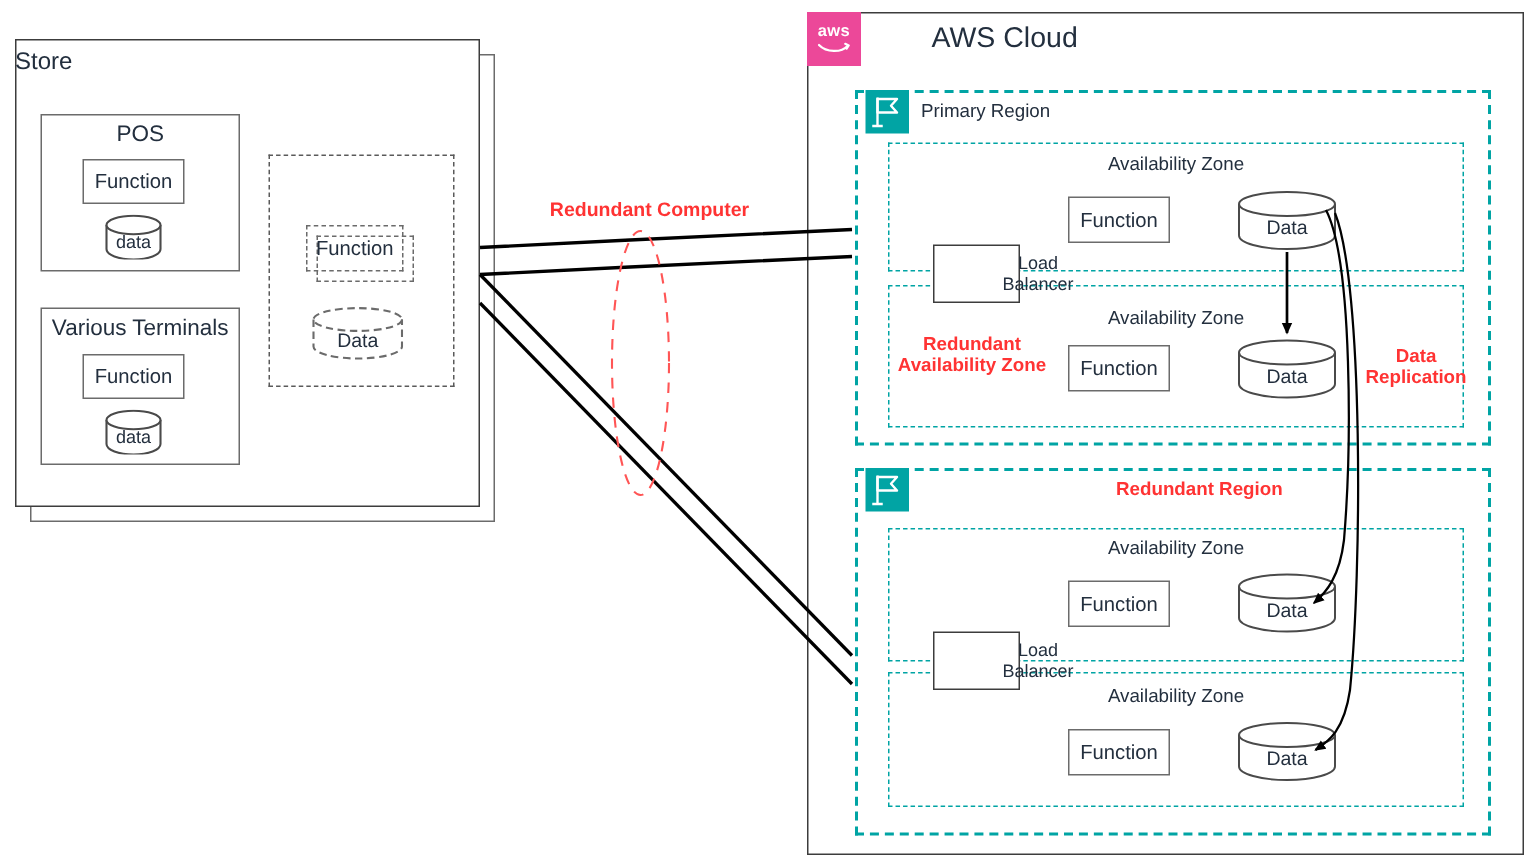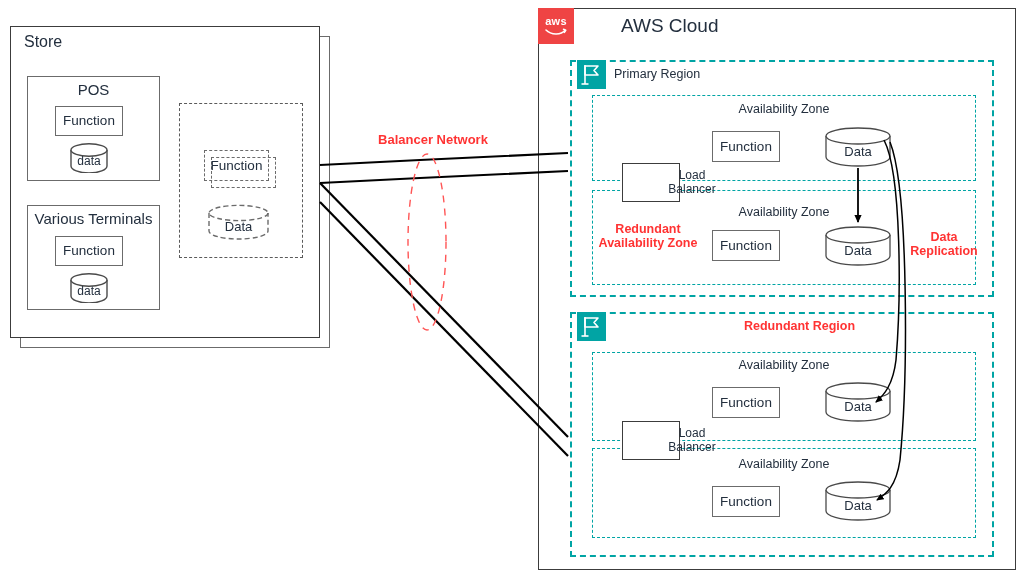--- a/index.html
+++ b/index.html
@@ -31,21 +31,21 @@
   .t-group{font-size:15px;}
   .t-item{font-size:13.5px;}
   .t-small{font-size:12px;margin-left:41px;}
   .t-az{font-size:12.5px;}
   .t-region{font-size:12.5px;}
   .t-cloud{font-size:19px;}
   .t-red{color:#FF3333;font-size:12.5px;font-weight:600;}
   .t-red-net{color:#FF3333;font-size:13px;font-weight:600;}
 
   .aws-logo{
-    position:absolute;background:#ef4444;display:flex;
+    position:absolute;background:#ec4899;display:flex;
     flex-direction:column;align-items:center;justify-content:center;
   }
   .aws-logo .aws-word{
     color:#ffffff;font-size:11px;font-weight:700;letter-spacing:.3px;
     line-height:1;font-family:"Liberation Sans",sans-serif;
   }
   .aws-logo svg{display:block;margin-top:1px;}
 
   .region-flag{position:absolute;background:#01A4A4;}
   .region-flag svg{display:block;}
@@ -63,21 +63,21 @@
   svg.overlay{position:absolute;left:0;top:0;width:1024px;height:576px;
               pointer-events:none;overflow:visible;}
 </style>
 </head>
 <body>
 
 <div id="canvas">
 
   <div class="abs box-solid-thin" style="left:20px;top:36px;width:310px;height:312px;"></div>
   <div class="abs box-solid" style="left:10px;top:26px;width:310px;height:312px;"></div>
-  <div class="lbl t-store" style="left:24px;top:30px;width:120px;height:24px;justify-content:flex-start;">Store</div>
+  <div class="lbl t-store" style="left:10px;top:30px;width:120px;height:24px;justify-content:flex-start;">Store</div>
 
   <div class="abs box-solid-thin" style="left:27px;top:76px;width:133px;height:105px;"></div>
   <div class="lbl t-group" style="left:27px;top:80px;width:133px;height:20px;">POS</div>
   <div class="abs box-solid-thin" style="left:55px;top:106px;width:68px;height:30px;"></div>
   <div class="lbl t-item" style="left:55px;top:106px;width:68px;height:30px;">Function</div>
 
   <div class="cyl small" style="left:70px;top:143px;width:38px;height:30px;">
     <svg width="38" height="30" viewBox="0 0 38 30">
       <path d="M1,7 L1,23 A18,7 0 0 0 37,23 L37,7" fill="#ffffff" stroke="#4a4a4a" stroke-width="1.4"></path>
       <ellipse cx="19" cy="7" rx="18" ry="6.2" fill="#ffffff" stroke="#4a4a4a" stroke-width="1.4"></ellipse>
@@ -229,15 +229,15 @@
         <path d="M0,0.5 L7.5,3.8 L0,7.1 Z" fill="#000000"></path>
       </marker>
     </defs>
     <line x1="858" y1="168" x2="858" y2="222" stroke="#000000" stroke-width="1.8" marker-end="url(#arrowblk)"></line>
 
     <path d="M884,140 C902,175 901,300 896,360 C893,385 884,395 876,402" fill="none" stroke="#000000" stroke-width="1.5" marker-end="url(#arrowthin)"></path>
 
     <path d="M890,142 C909,190 908,380 900,460 C896,487 886,494 877,500" fill="none" stroke="#000000" stroke-width="1.5" marker-end="url(#arrowthin)"></path>
   </svg>
 
-  <div class="lbl t-red-net" style="left:358px;top:130px;width:150px;height:20px;">Balancer Network</div>
+  <div class="lbl t-red-net" style="left:358px;top:130px;width:150px;height:20px;">Redundant Computer</div>
 
 </div>
 
 </body></html>

